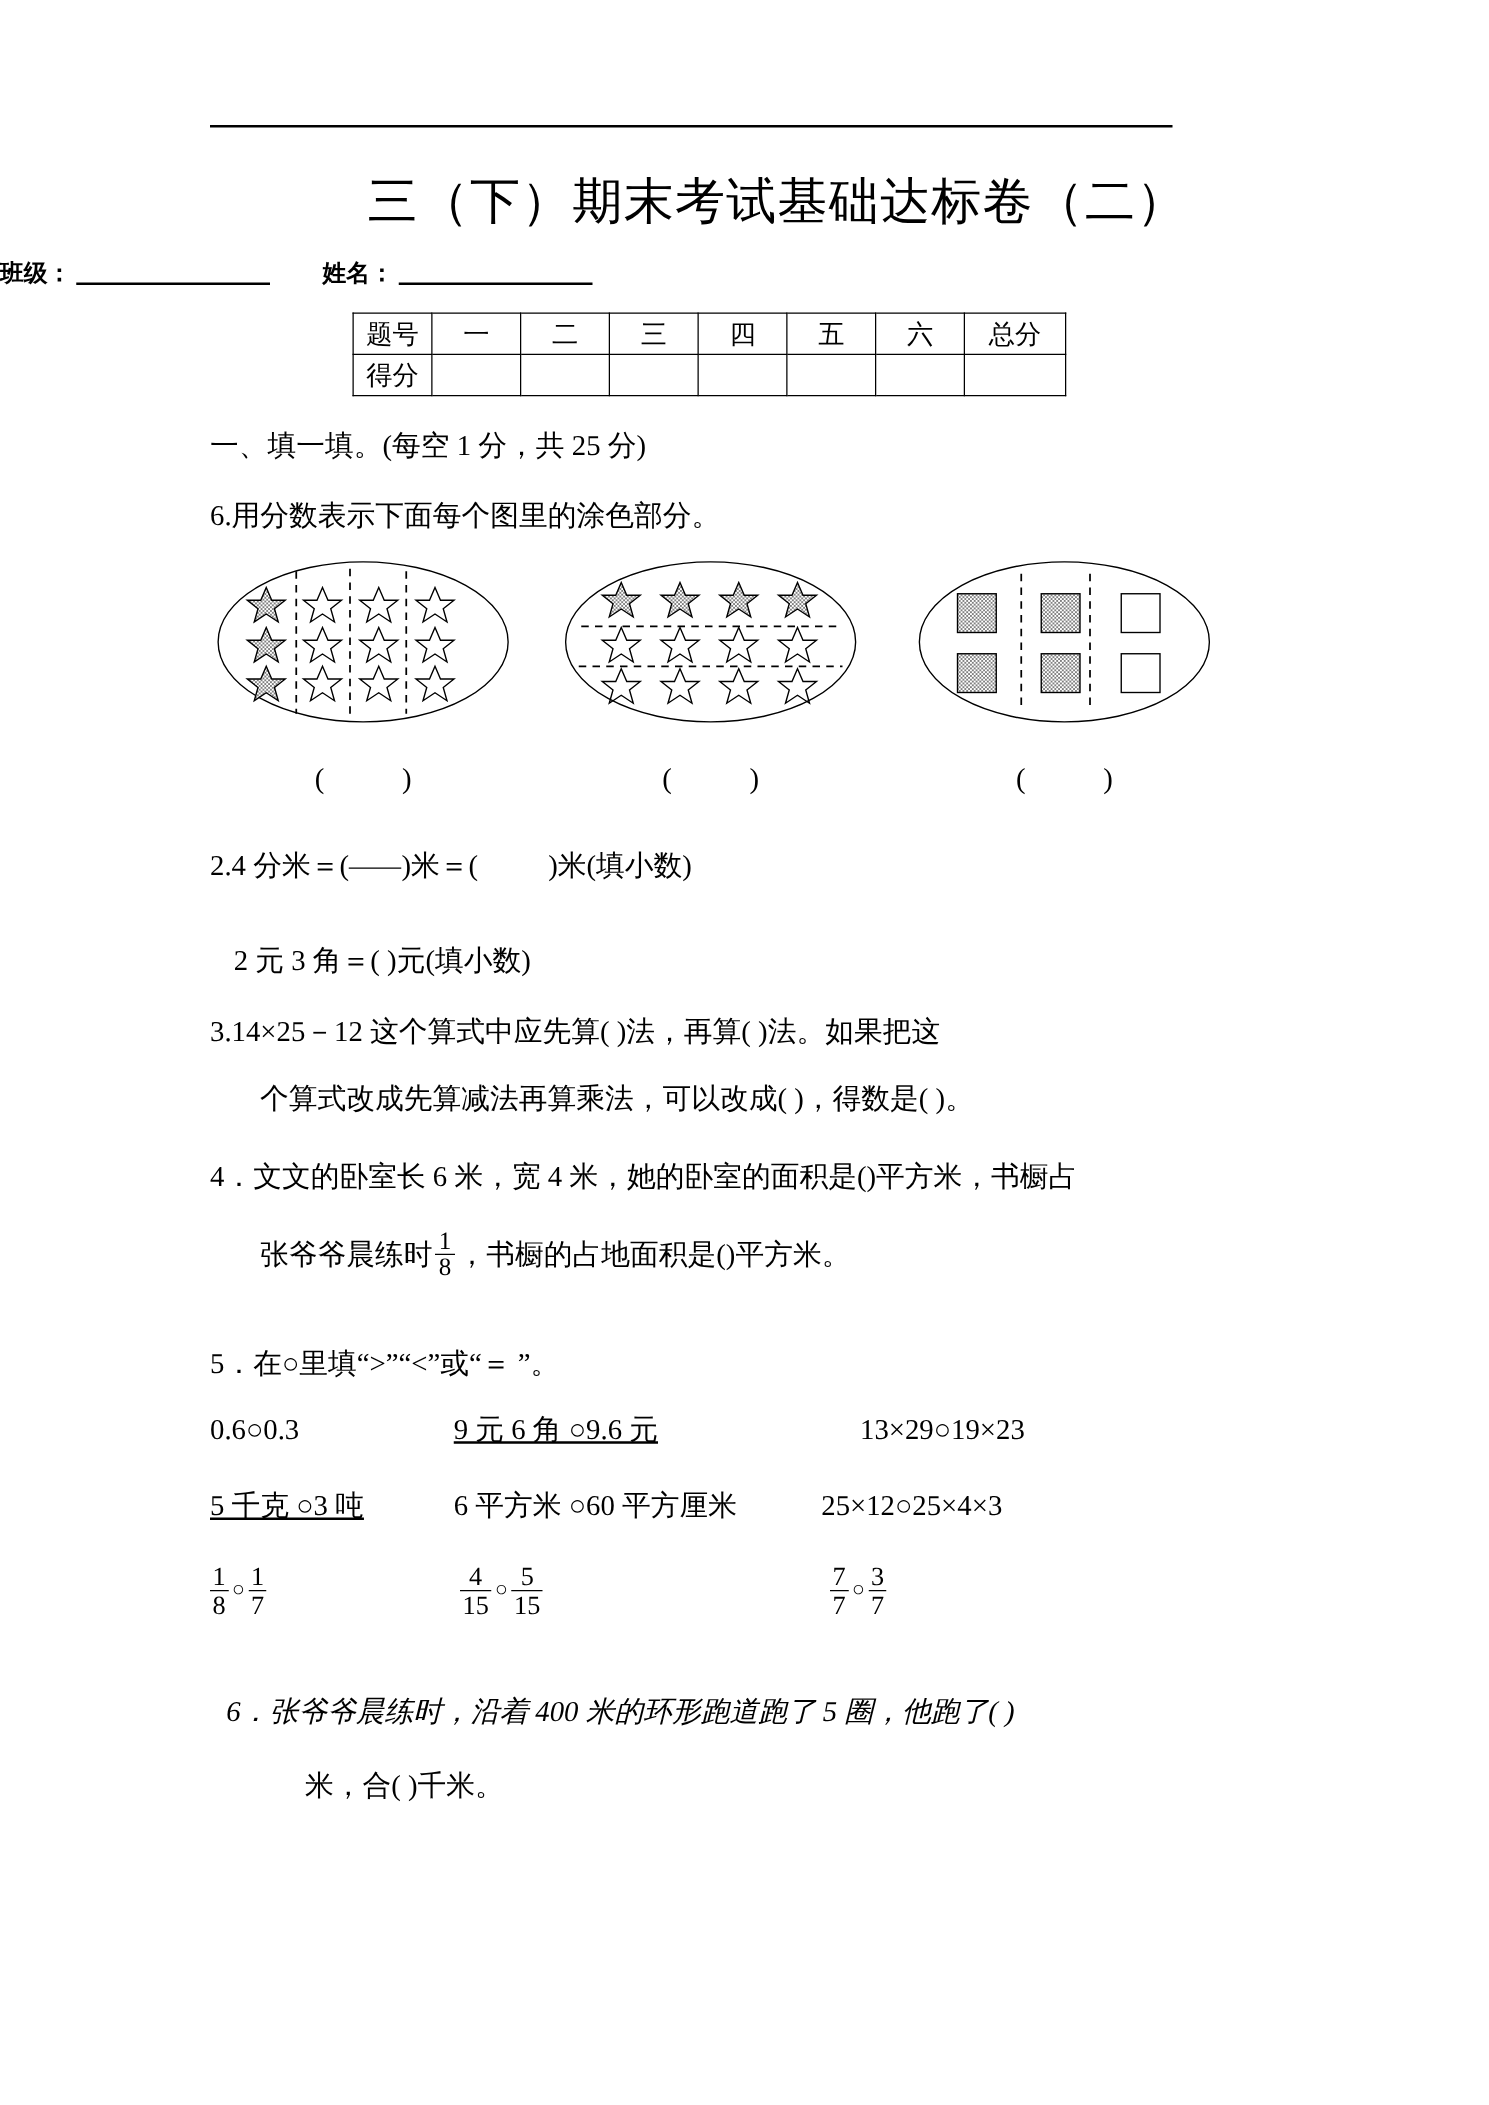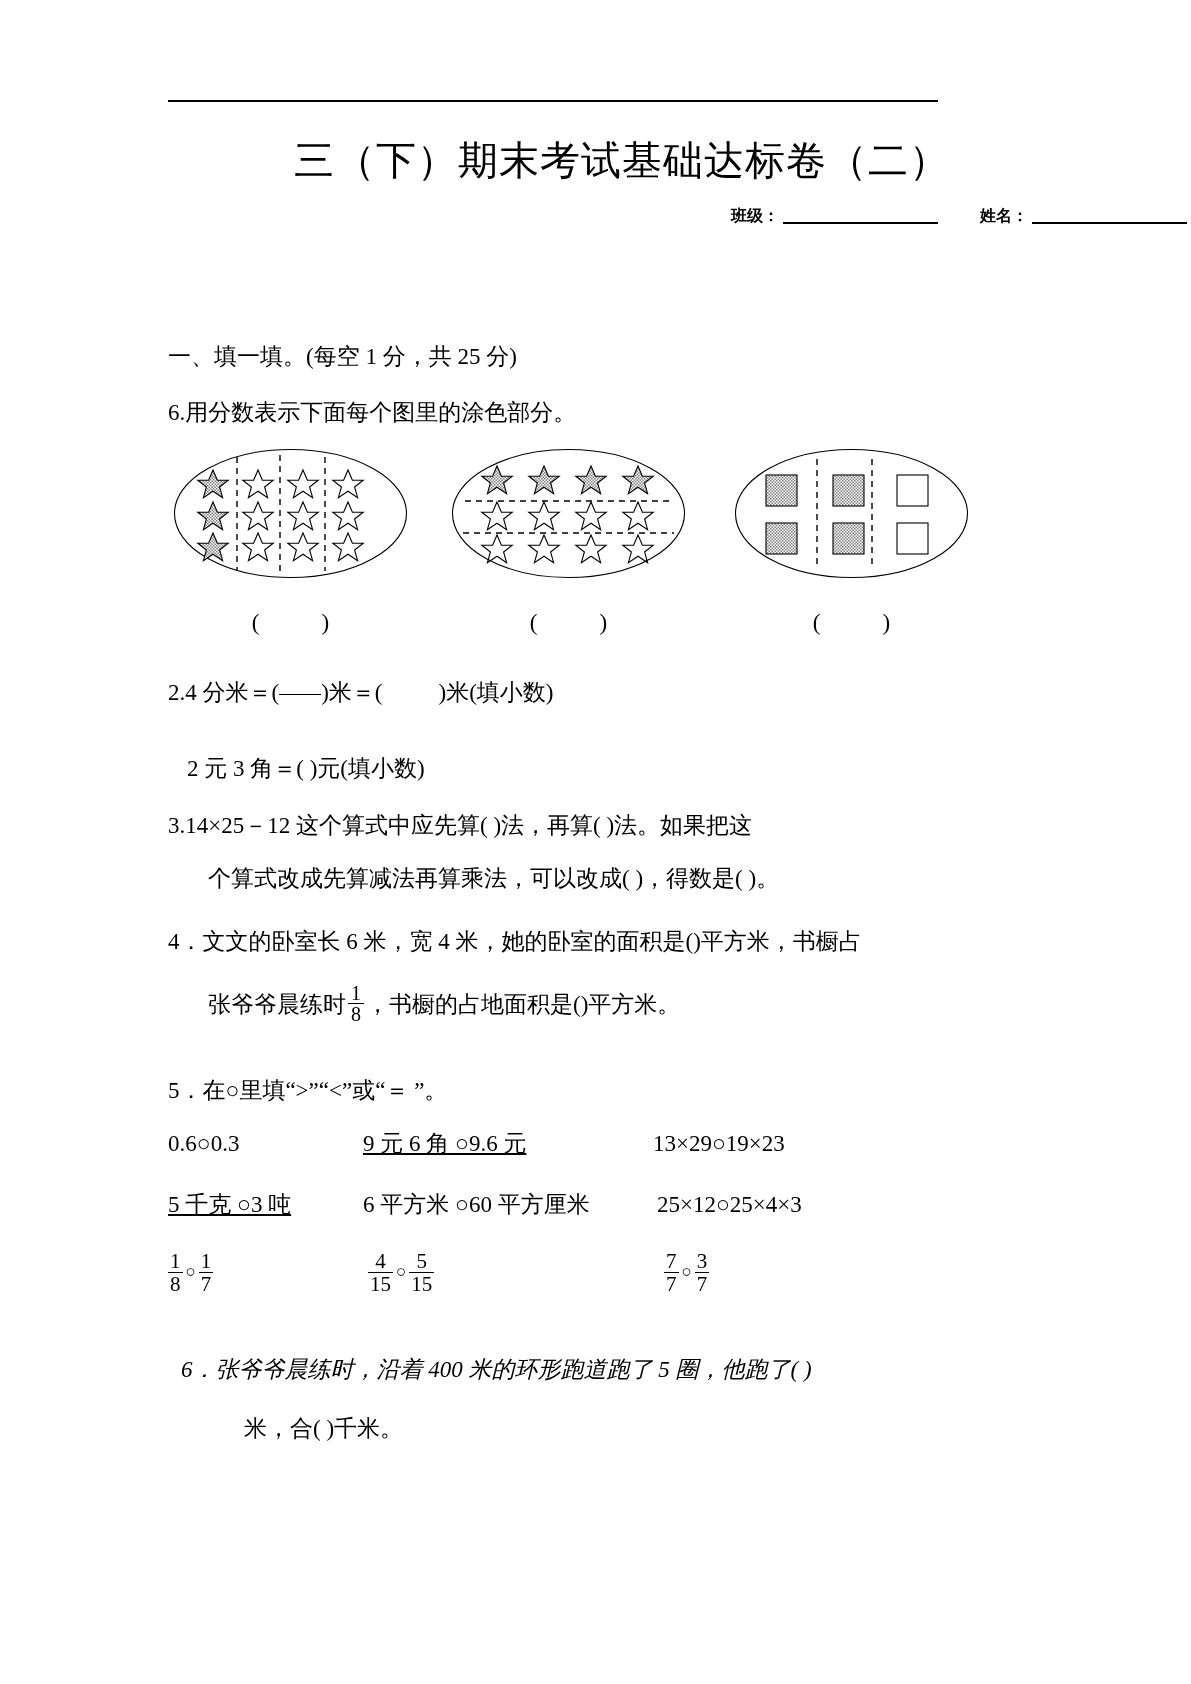--- a/index.html
+++ b/index.html
@@ -43,22 +43,22 @@
     letter-spacing: 1px;
     font-family: "DejaVu Sans", "Liberation Sans", sans-serif;
     white-space: nowrap;
   }
 
   
   .name-row {
     position: absolute;
     left: 0; top: 206px;
     width: 1191px;
-    text-align: right;
-    font-size: 16px;
+    text-align: left;
+    font-size: 19px;
     font-weight: bold;
     font-family: Liberation Serif, serif;
     white-space: nowrap;
   }
   .name-row .blank {
     display: inline-block;
     width: 155px;
     border-bottom: 2px solid #000;
     vertical-align: -3px;
     margin: 0 4px;
@@ -169,20 +169,44 @@
 <div class="page">
 
   <div class="top-rule"></div>
 
   <div class="paper-title">三（下）期末考试基础达标卷（二）</div>
 
   <div class="name-row">
     <span>班级：</span><span class="blank"></span><span class="gap"></span><span>姓名：</span><span class="blank"></span>
   </div>
 
+  <table class="score-table">
+    <tbody>
+        <tr>
+      <td class="hcol">题号</td>
+      <td class="col">一</td>
+      <td class="col">二</td>
+      <td class="col">三</td>
+      <td class="col">四</td>
+      <td class="col">五</td>
+      <td class="col">六</td>
+      <td class="total">总分</td>
+    </tr>
+    <tr>
+      <td class="hcol">得分</td>
+      <td class="col"></td>
+      <td class="col"></td>
+      <td class="col"></td>
+      <td class="col"></td>
+      <td class="col"></td>
+      <td class="col"></td>
+      <td class="total"></td>
+    </tr>
+  </tbody>
+    </table>
 
   <div class="t" style="left:168px; top:340px;">一、填一填。(每空 1 分，共 25 分)</div>
 
   <div class="t" style="left:168px; top:396px;">6.用分数表示下面每个图里的涂色部分。</div>
 
   <div class="figures">
 
     <div class="fig fig-1">
       <svg viewBox="0 0 235 133" width="235" height="133">
         <defs>
@@ -289,21 +313,21 @@
 
   <div class="t" style="left:168px; top:925px;">4．文文的卧室长 6 米，宽 4 米，她的卧室的面积是()平方米，书橱占</div>
   <div class="t" style="left:208px; top:985px;">
     <span>张爷爷晨练时</span><span class="frac"><span class="num">1</span><span class="den">8</span></span><span>，书橱的占地面积是()平方米。</span>
   </div>
 
   <div class="t" style="left:168px; top:1074px;">5．在○里填“&gt;”“&lt;”或“＝ ”。</div>
 
   <div class="t" style="left:168px; top:1127px;">0.6○0.3</div>
   <div class="t" style="left:363px; top:1127px;text-decoration:underline;">9 元 6 角 ○9.6 元</div>
-  <div class="t" style="left:653px; top:1127px;">13×29○19×23</div>
+  <div class="t" style="left:688px; top:1127px;">13×29○19×23</div>
 
   <div class="t" style="left:168px; top:1188px;text-decoration:underline;">5 千克 ○3 吨</div>
   <div class="t" style="left:363px; top:1188px;">6 平方米 ○60 平方厘米</div>
   <div class="t" style="left:657px; top:1188px;">25×12○25×4×3</div>
 
   <div class="t" style="left:168px; top:1250px;">
     <span class="cmp-frac"><span class="num">1</span><span class="den">8</span></span><span class="cmp-circle">○</span><span class="cmp-frac"><span class="num">1</span><span class="den">7</span></span>
   </div>
 
   <div class="t" style="left:368px; top:1250px;">

